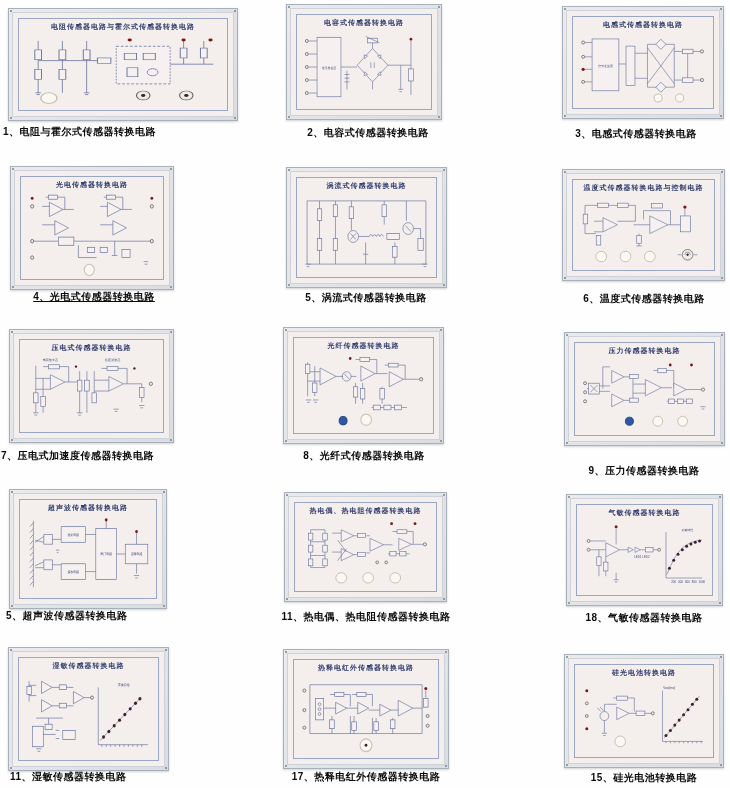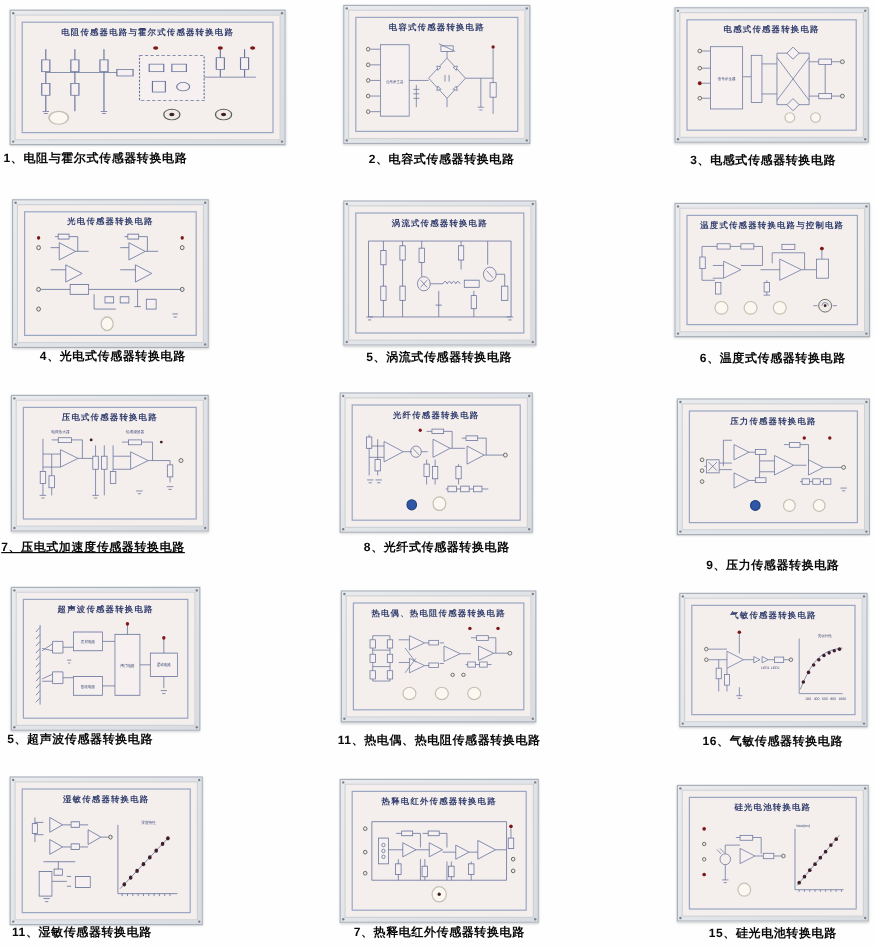--- a/index.html
+++ b/index.html
@@ -642,26 +642,26 @@
         <path class="w" d="M100 70v2 M105 70v2 M110 70v2 M115 70v2 M120 70v2 M125 70v2 M130 70v2 M135 70v2 M140 70v2"></path>
       </svg>
       </div>
     </div>
       </div>
   </div>
 
   <div class="caption" style="left:3px;top:125px;">1、电阻与霍尔式传感器转换电路</div>
   <div class="caption cap-c" style="left:368px;top:126px;">2、电容式传感器转换电路</div>
   <div class="caption cap-c" style="left:636px;top:127px;">3、电感式传感器转换电路</div>
-  <div class="caption cap-c" style="left:94px;top:290px;">4、光电式传感器转换电路</div>
+  <div class="caption cap-c" style="left:94px;top:290px;text-decoration:underline;">4、光电式传感器转换电路</div>
   <div class="caption cap-c" style="left:366px;top:291px;">5、涡流式传感器转换电路</div>
   <div class="caption cap-c" style="left:644px;top:292px;">6、温度式传感器转换电路</div>
-  <div class="caption" style="left:1px;top:449px;text-decoration:underline;">7、压电式加速度传感器转换电路</div>
+  <div class="caption" style="left:1px;top:449px;">7、压电式加速度传感器转换电路</div>
   <div class="caption cap-c" style="left:364px;top:449px;">8、光纤式传感器转换电路</div>
   <div class="caption cap-c" style="left:644px;top:464px;">9、压力传感器转换电路</div>
   <div class="caption" style="left:6px;top:609px;">5、超声波传感器转换电路</div>
   <div class="caption cap-c" style="left:366px;top:610px;">11、热电偶、热电阻传感器转换电路</div>
-  <div class="caption cap-c" style="left:644px;top:611px;">16、气敏传感器转换电路</div>
+  <div class="caption cap-c" style="left:644px;top:611px;">18、气敏传感器转换电路</div>
   <div class="caption" style="left:10px;top:770px;">11、湿敏传感器转换电路</div>
-  <div class="caption cap-c" style="left:366px;top:770px;">7、热释电红外传感器转换电路</div>
+  <div class="caption cap-c" style="left:366px;top:770px;">17、热释电红外传感器转换电路</div>
   <div class="caption cap-c" style="left:644px;top:771px;">15、硅光电池转换电路</div>
 
 </div>
 
 </body></html>

